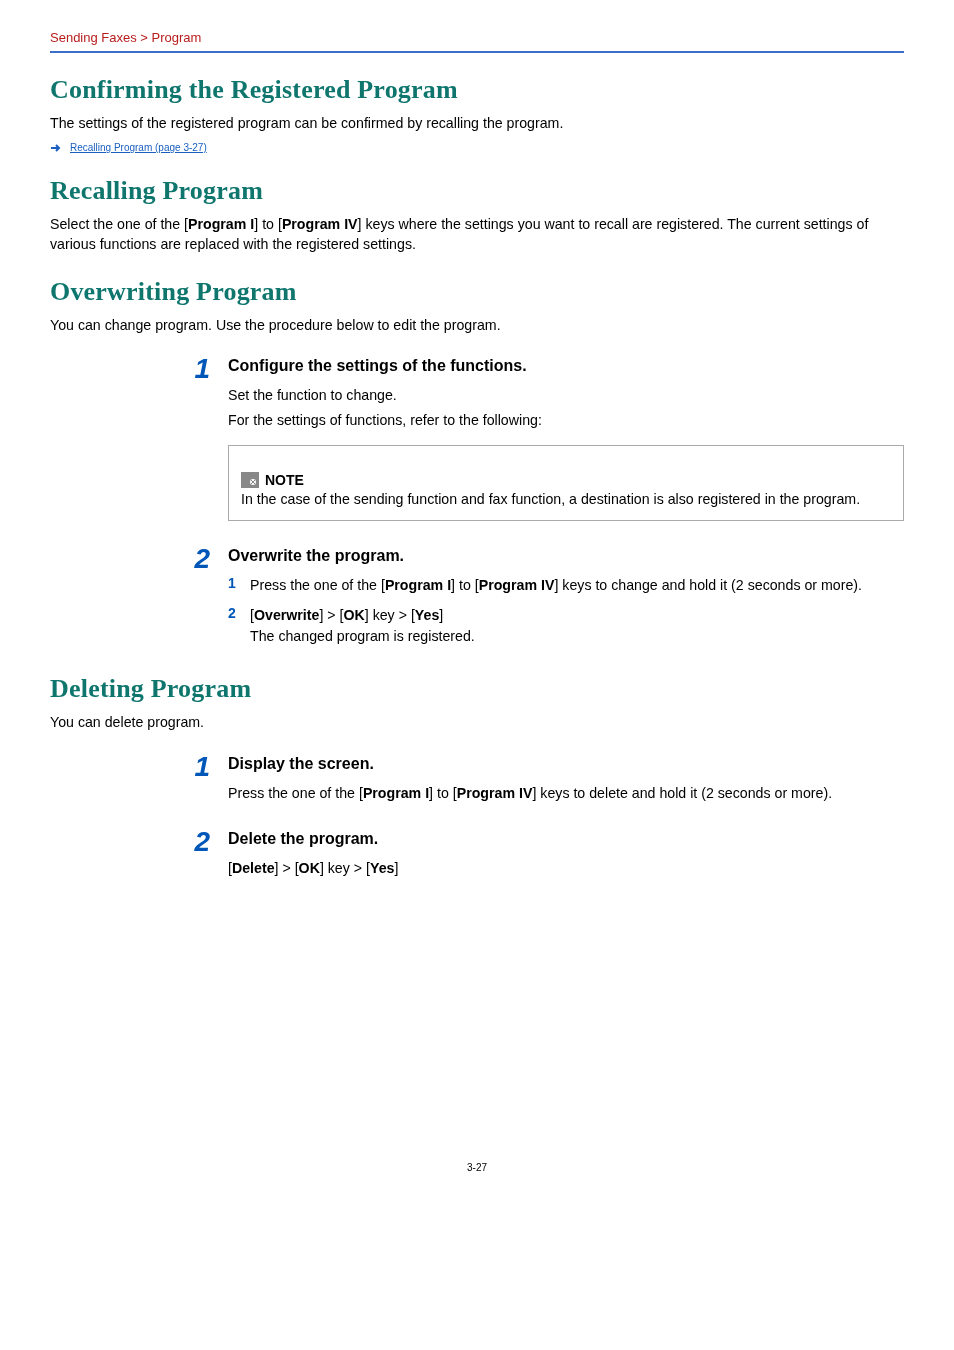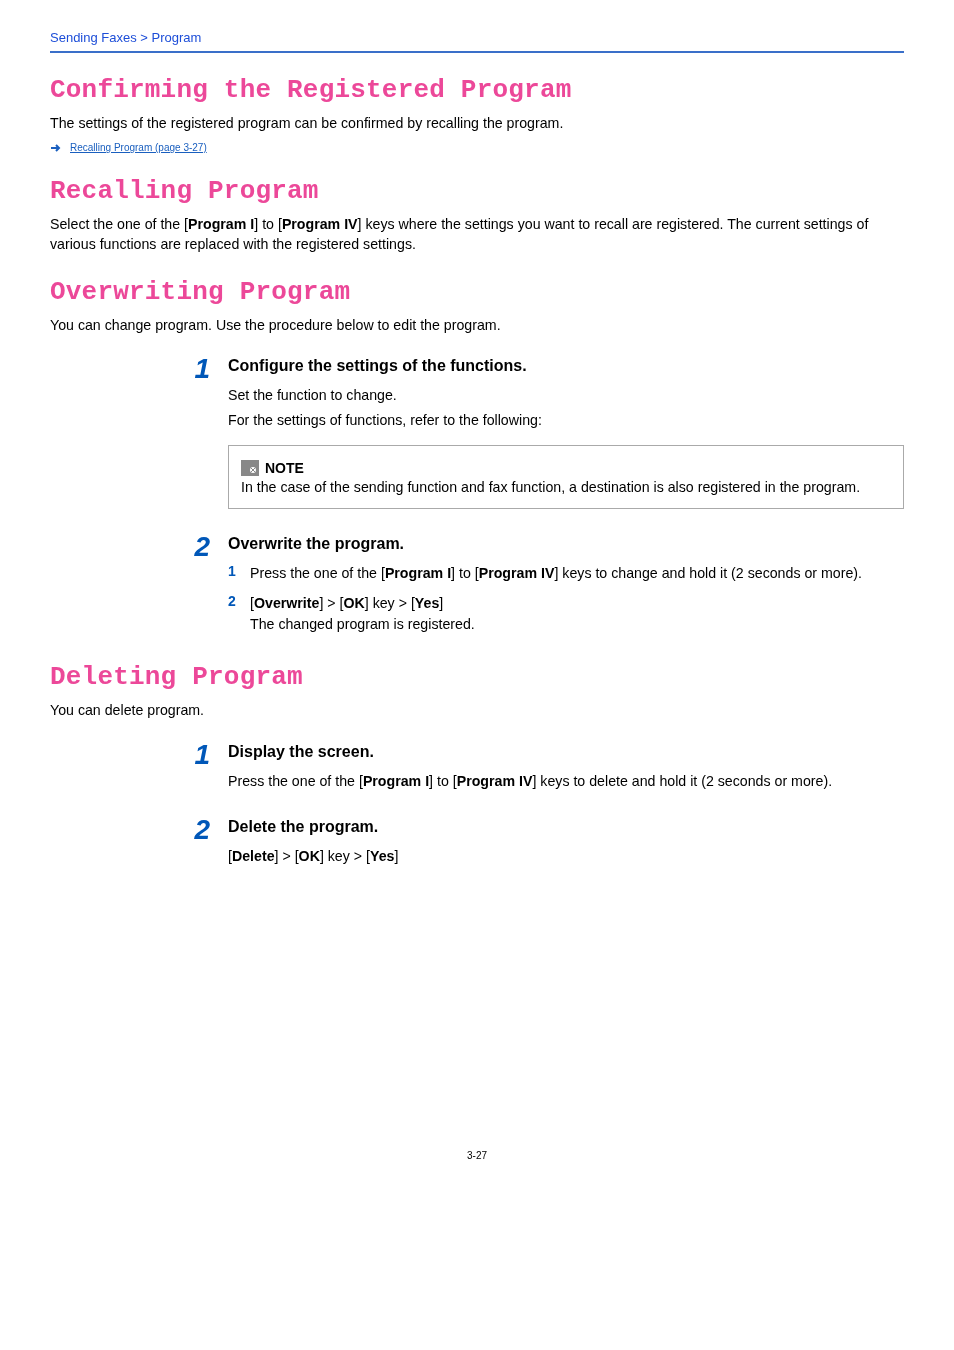--- a/index.html
+++ b/index.html
@@ -9,28 +9,28 @@
     font-family: Arial, Helvetica, sans-serif;
     color: #000;
     width: 954px;
   }
   .page {
     padding: 30px 50px 30px 50px;
     box-sizing: border-box;
   }
   .breadcrumb {
     font-size: 13px;
-    color: #1d4ed8;
+    color: #b91c1c;
     padding-bottom: 6px;
     border-bottom: 2px solid #3a6fc9;
   }
   h1 {
-    font-family: Liberation Mono, monospace;
+    font-family: Liberation Serif, serif;
     font-weight: 900;
-    color: #ec4899;
+    color: #0f766e;
     font-size: 26px;
     margin: 22px 0 8px 0;
     letter-spacing: 0.2px;
   }
   p {
     font-size: 14.2px;
     line-height: 1.45;
     margin: 4px 0;
   }
   .ref-line {
@@ -79,21 +79,21 @@
     margin:10px 0 6px 0;
   }
   .substep-num {
     color:#0057b8;
     font-weight:bold;
     font-size:14px;
     min-width:12px;
   }
   .note-box {
     border:1px solid #aaa;
-    padding:14px 12px 12px 12px;
+    padding:26px 12px 12px 12px;
     margin:14px 0 4px 0;
     background:#fff;
   }
   .note-header {
     display:flex;
     align-items:center;
     gap:6px;
     margin-bottom:2px;
   }
   .note-icon {

